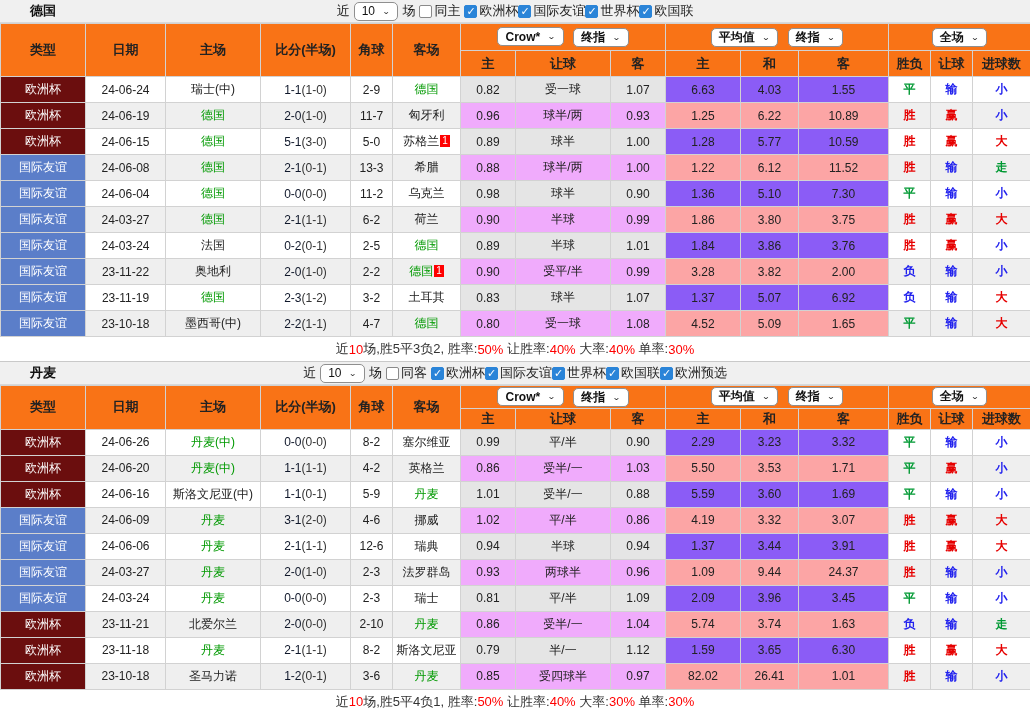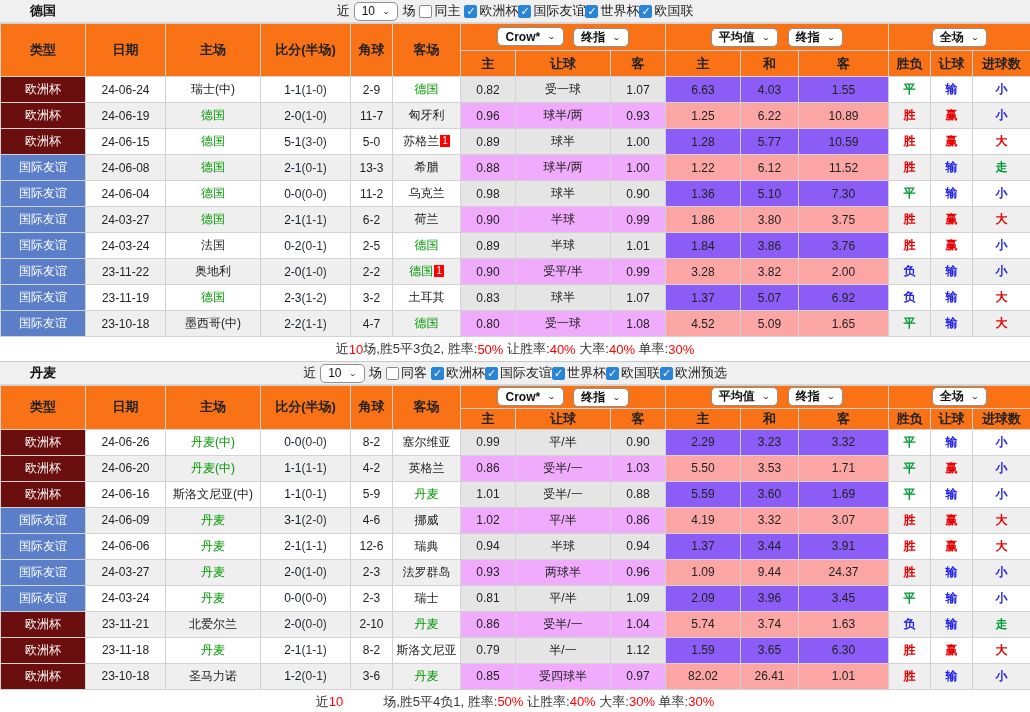--- a/index.html
+++ b/index.html
@@ -617,21 +617,21 @@
             <td class="c-avg">1.01</td>
             <td class="r-red">胜</td>
             <td class="r-blue">输</td>
             <td class="r-blue">小</td>
           </tr>
         </tbody>
     </table>
     <div class="summary">
         <span class="k" style="white-space: pre;">近</span>
         <span class="r" style="white-space: pre;">10</span>
-        <span class="k" style="white-space: pre; padding-left: 40px;">场,胜5平4负1, 胜率:</span>
+        <span class="k" style="white-space: pre;">场,胜5平4负1, 胜率:</span>
         <span class="r" style="white-space: pre;">50%</span>
         <span class="k" style="white-space: pre;"> 让胜率:</span>
         <span class="r" style="white-space: pre;">40%</span>
         <span class="k" style="white-space: pre;"> 大率:</span>
         <span class="r" style="white-space: pre;">30%</span>
         <span class="k" style="white-space: pre;"> 单率:</span>
         <span class="r" style="white-space: pre;">30%</span>
       </div>
   </div>
 

